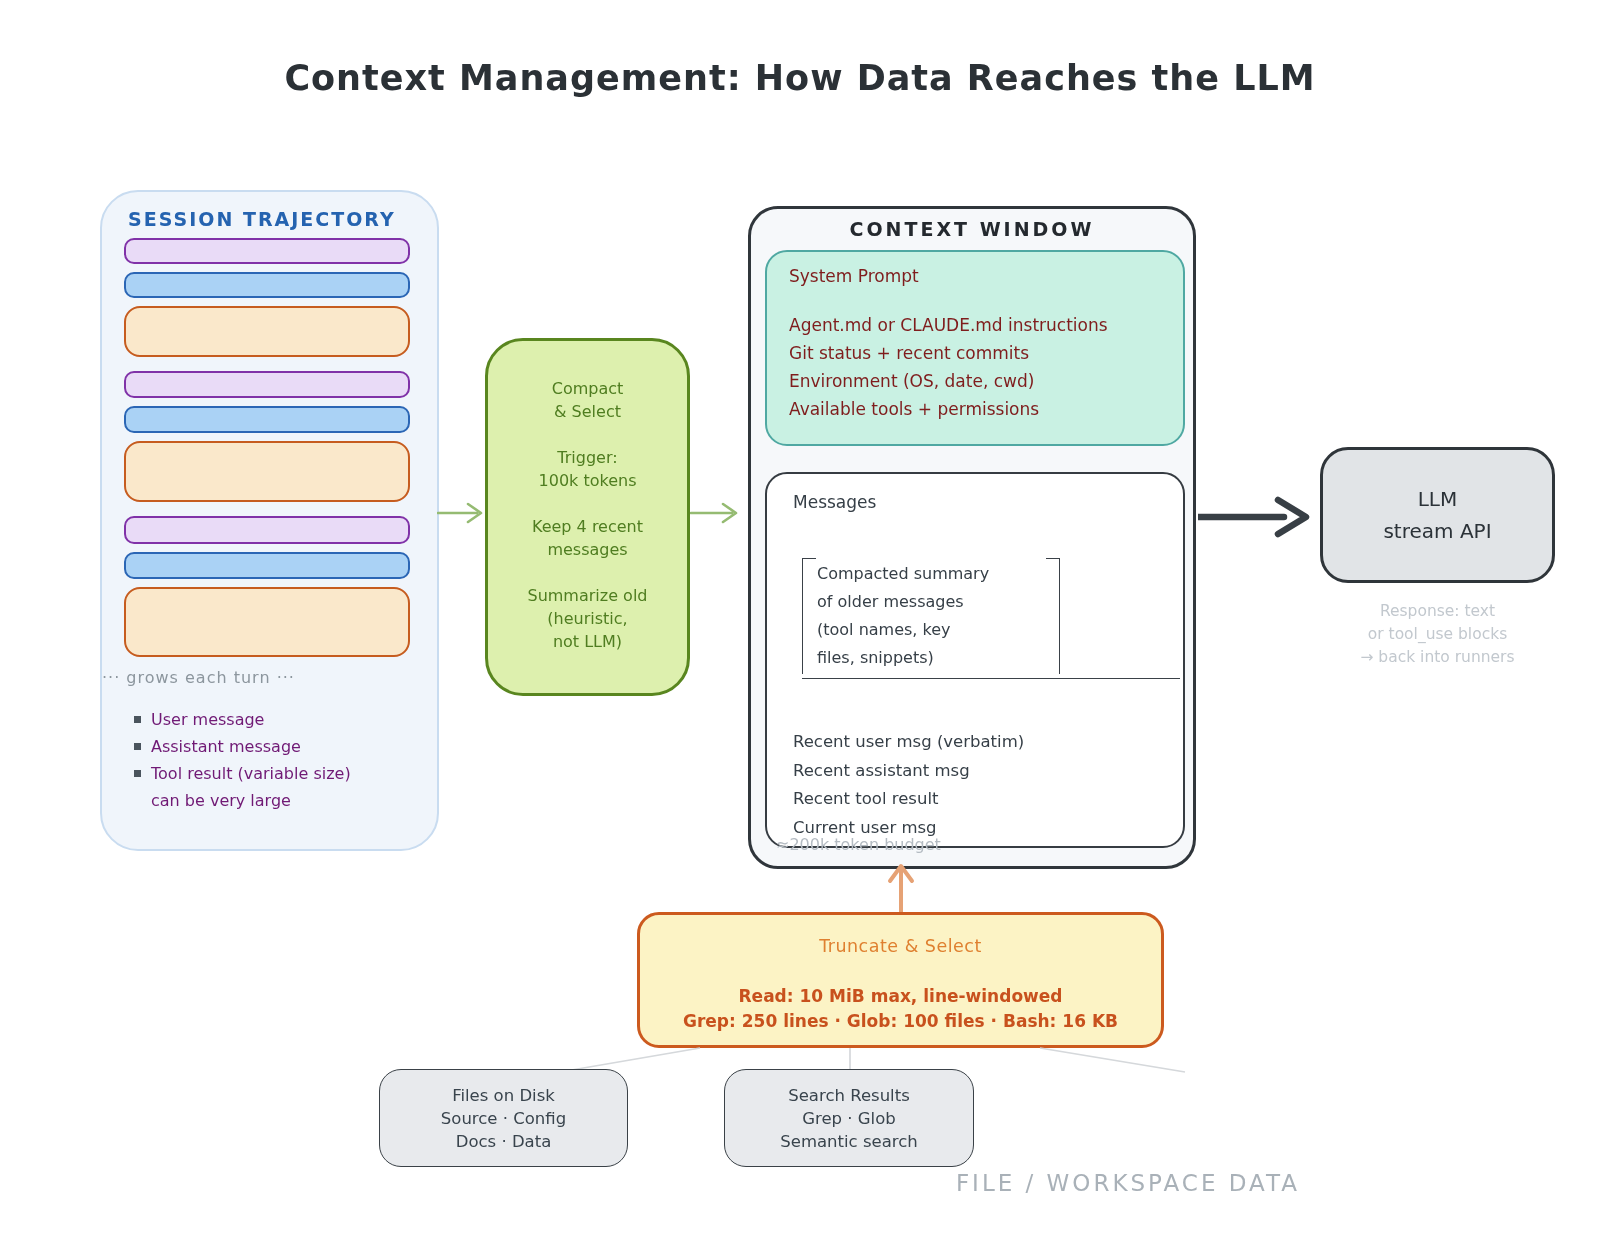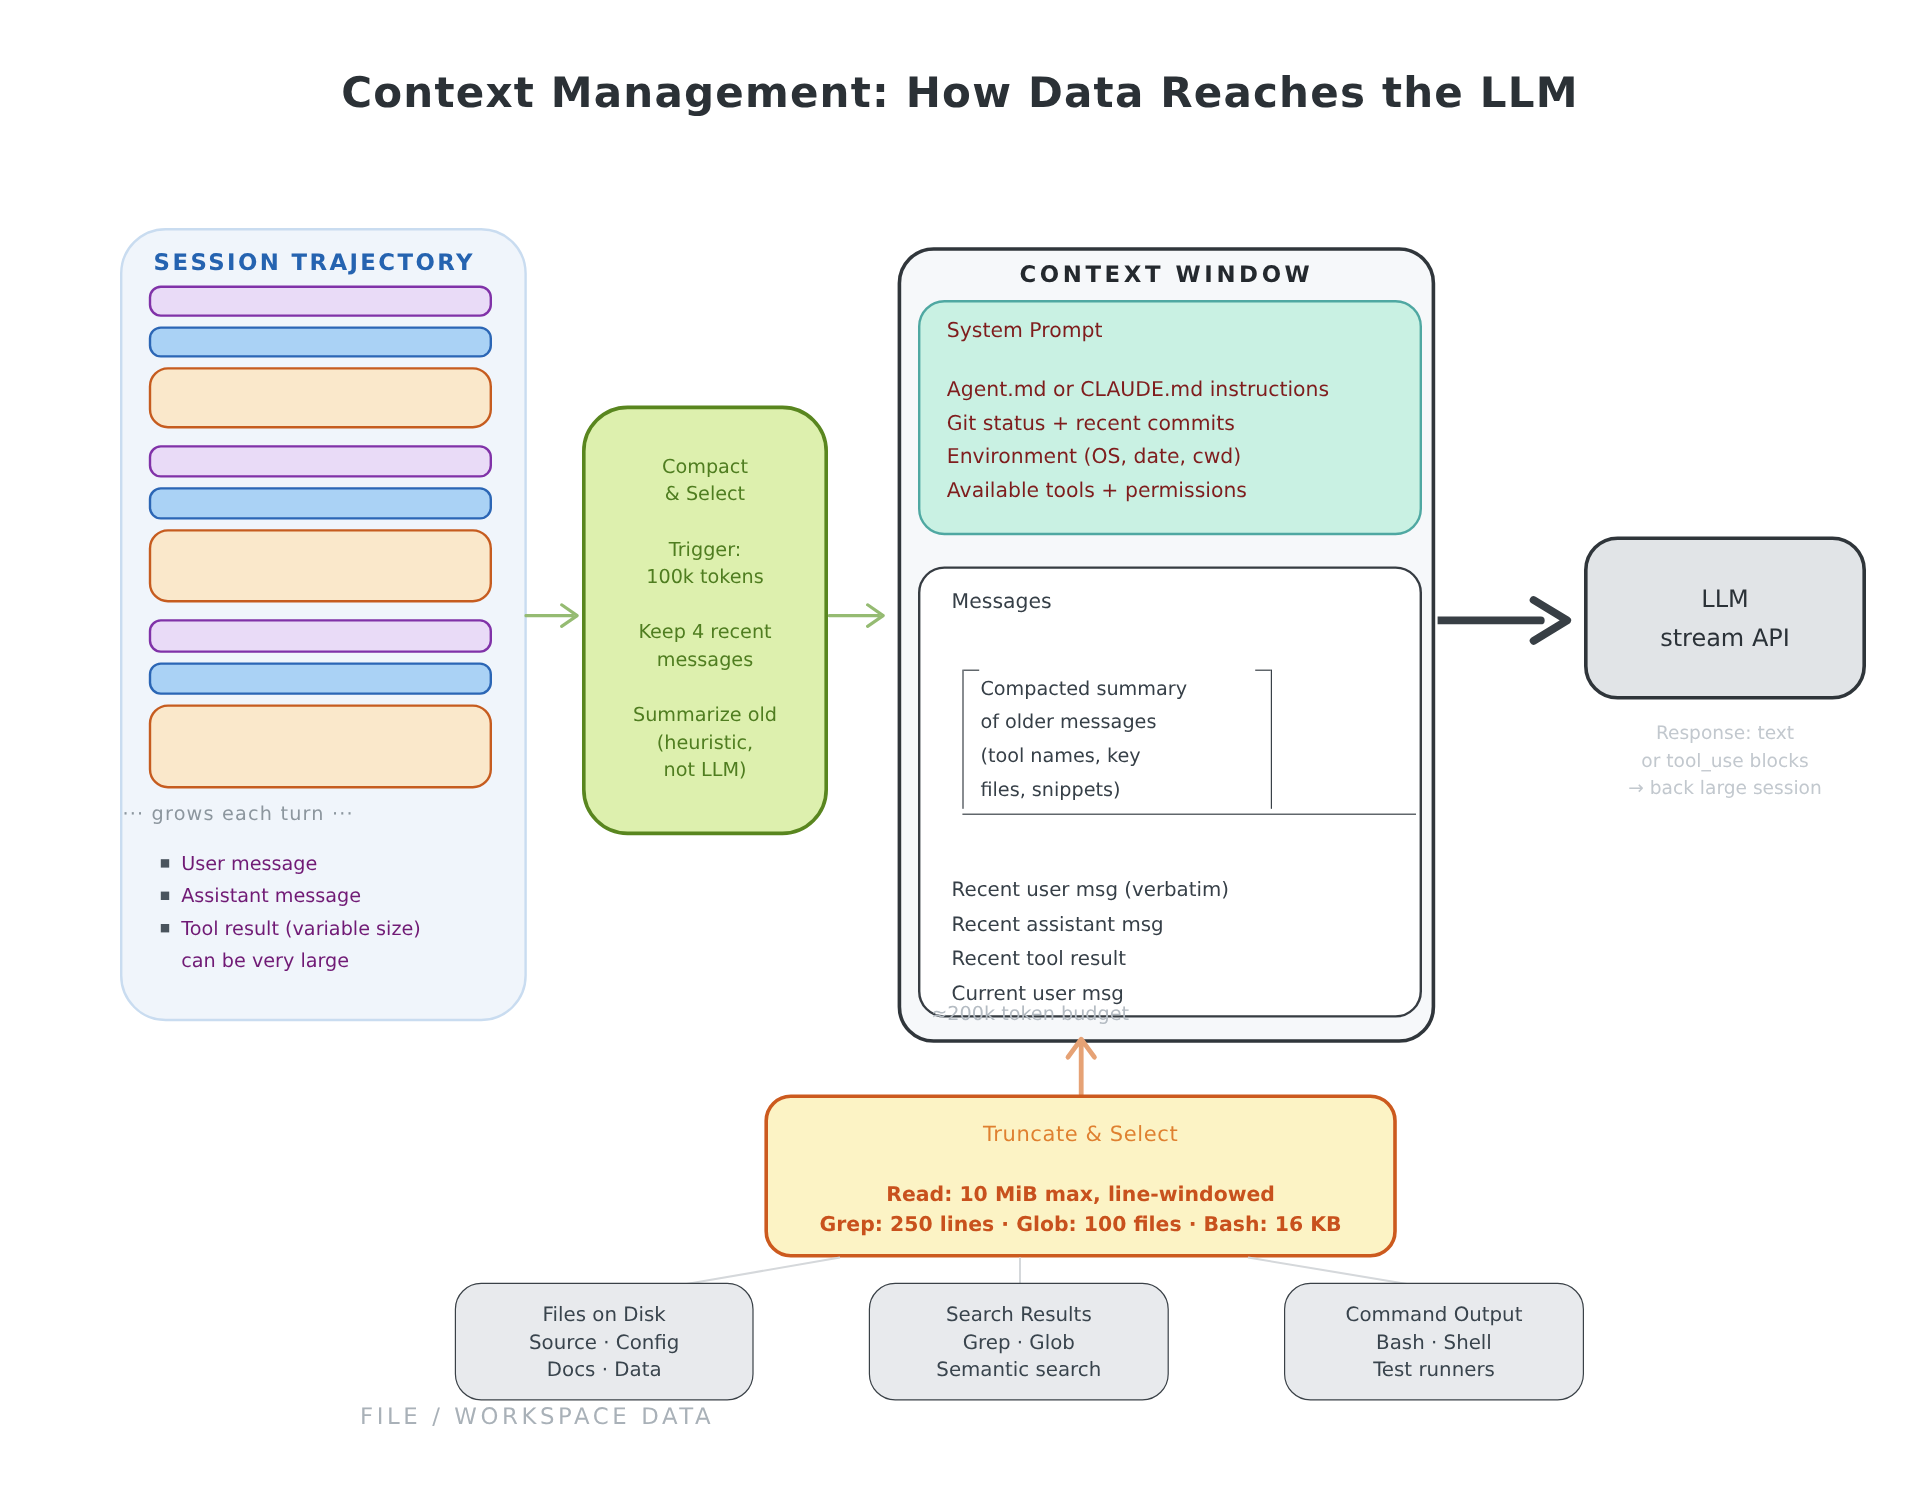--- a/index.html
+++ b/index.html
@@ -98,21 +98,21 @@
   .source-box{
     top:1069px;height:98px;box-sizing:border-box;
     background:#E8EAED;border:1.8px solid #3A4147;border-radius:22px;
     display:flex;align-items:center;justify-content:center;
     font-size:16.5px;line-height:23px;color:#39444D;text-align:center;
   }
   .source-files{left:379px;width:249px;}
   .source-search{left:724px;width:250px;}
   .source-command{left:1070px;width:250px;}
 
-  .footer-label{left:300px;top:1170px;width:1000px;text-align:left;font-size:19px;letter-spacing:3px;color:#A9B1B8;}
+  .footer-label{left:300px;top:1170px;width:1000px;text-align:right;font-size:23px;letter-spacing:3px;color:#A9B1B8;}
 
   svg{display:block;}
 </style>
 </head>
 <body>
 
 <div class="canvas">
 
   <div class="abs page-title">Context Management: How Data Reaches the LLM</div>
 
@@ -200,21 +200,21 @@
   <svg class="abs" style="left:1198px;top:494px;" width="116" height="46" viewBox="0 0 116 46">
     <path d="M0 23 H86 M80 6 L108 23 L80 40" fill="none" stroke="#383F45" stroke-width="6.5" stroke-linecap="round" stroke-linejoin="round"></path>
   </svg>
 
   <div class="abs llm-box">
     <div class="llm-label preline">LLM
 stream API</div>
   </div>
   <div class="abs llm-response preline">Response: text
 or tool_use blocks
-→ back large session</div>
+→ back into runners</div>
 
   <svg class="abs" style="left:886px;top:862px;" width="30" height="52" viewBox="0 0 30 52">
     <path d="M15 50 V7 M4 19 L15 4 L26 19" fill="none" stroke="#E6A275" stroke-width="4" stroke-linecap="round" stroke-linejoin="round"></path>
   </svg>
 
   <div class="abs truncate-box">
     <div class="abs truncate-title">Truncate &amp; Select</div>
     <div class="abs truncate-lines preline">Read: 10 MiB max, line-windowed
 Grep: 250 lines · Glob: 100 files · Bash: 16 KB</div>
   </div>
@@ -222,19 +222,16 @@
   <svg class="abs" style="left:490px;top:1042px;" width="710" height="34" viewBox="0 0 710 34">
     <path d="M210 6 L70 30 M360 6 V30 M550 6 L695 30" fill="none" stroke="#D5D8DB" stroke-width="1.7"></path>
   </svg>
 
   <div class="abs source-box source-files preline">Files on Disk
 Source · Config
 Docs · Data</div>
   <div class="abs source-box source-search preline">Search Results
 Grep · Glob
 Semantic search</div>
-  <div class="abs source-box source-command preline">Command Output
-Bash · Shell
-Test runners</div>
 
   <div class="abs footer-label">FILE / WORKSPACE DATA</div>
 
 </div>
 
 </body></html>

